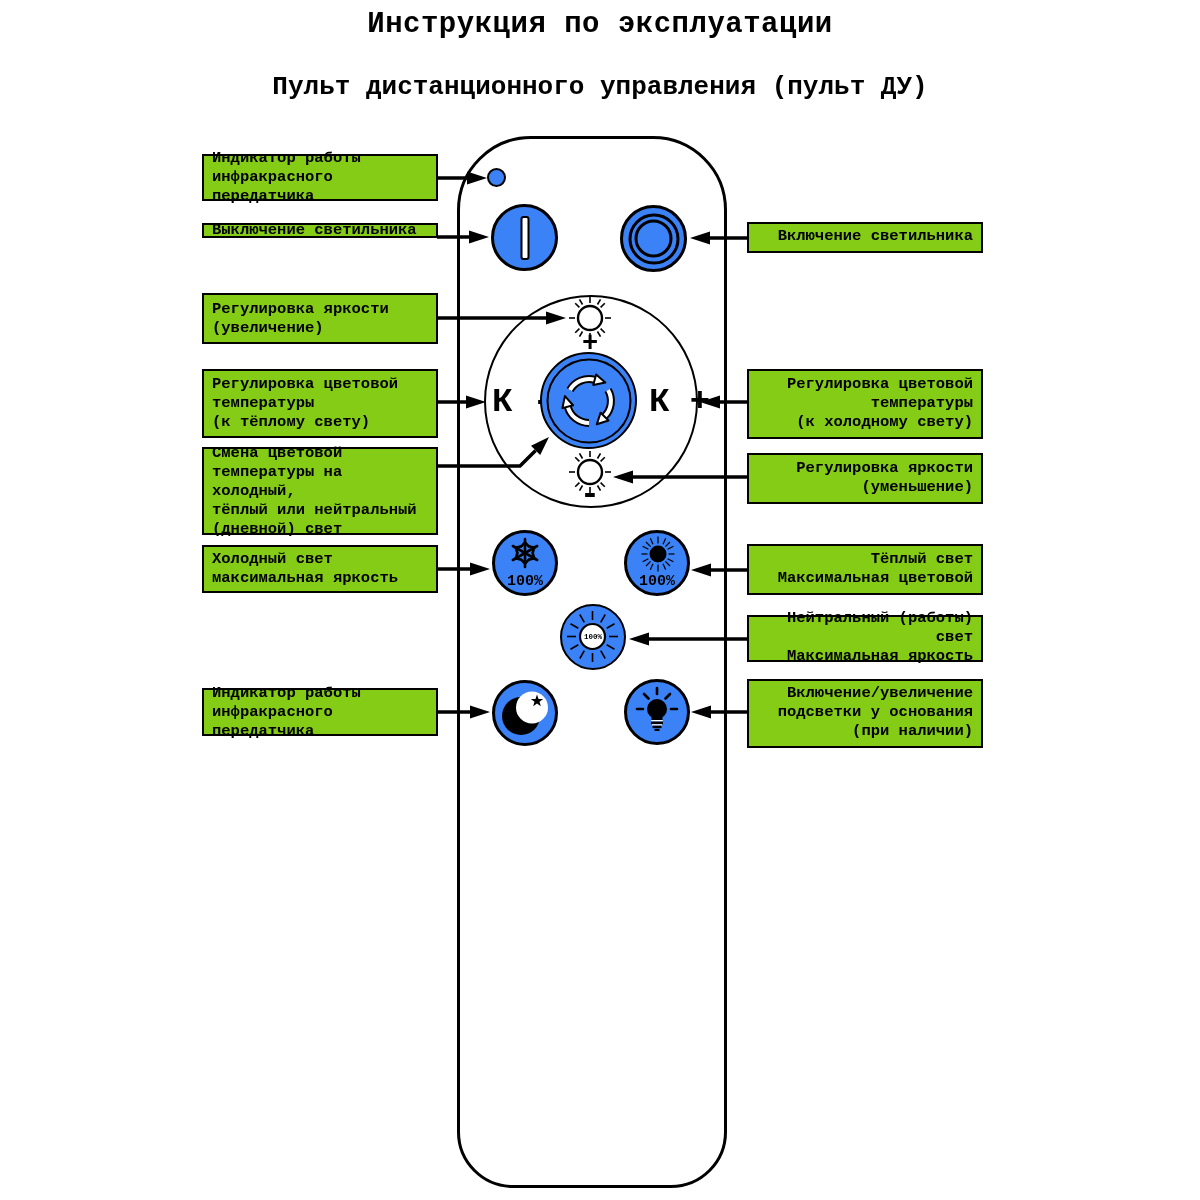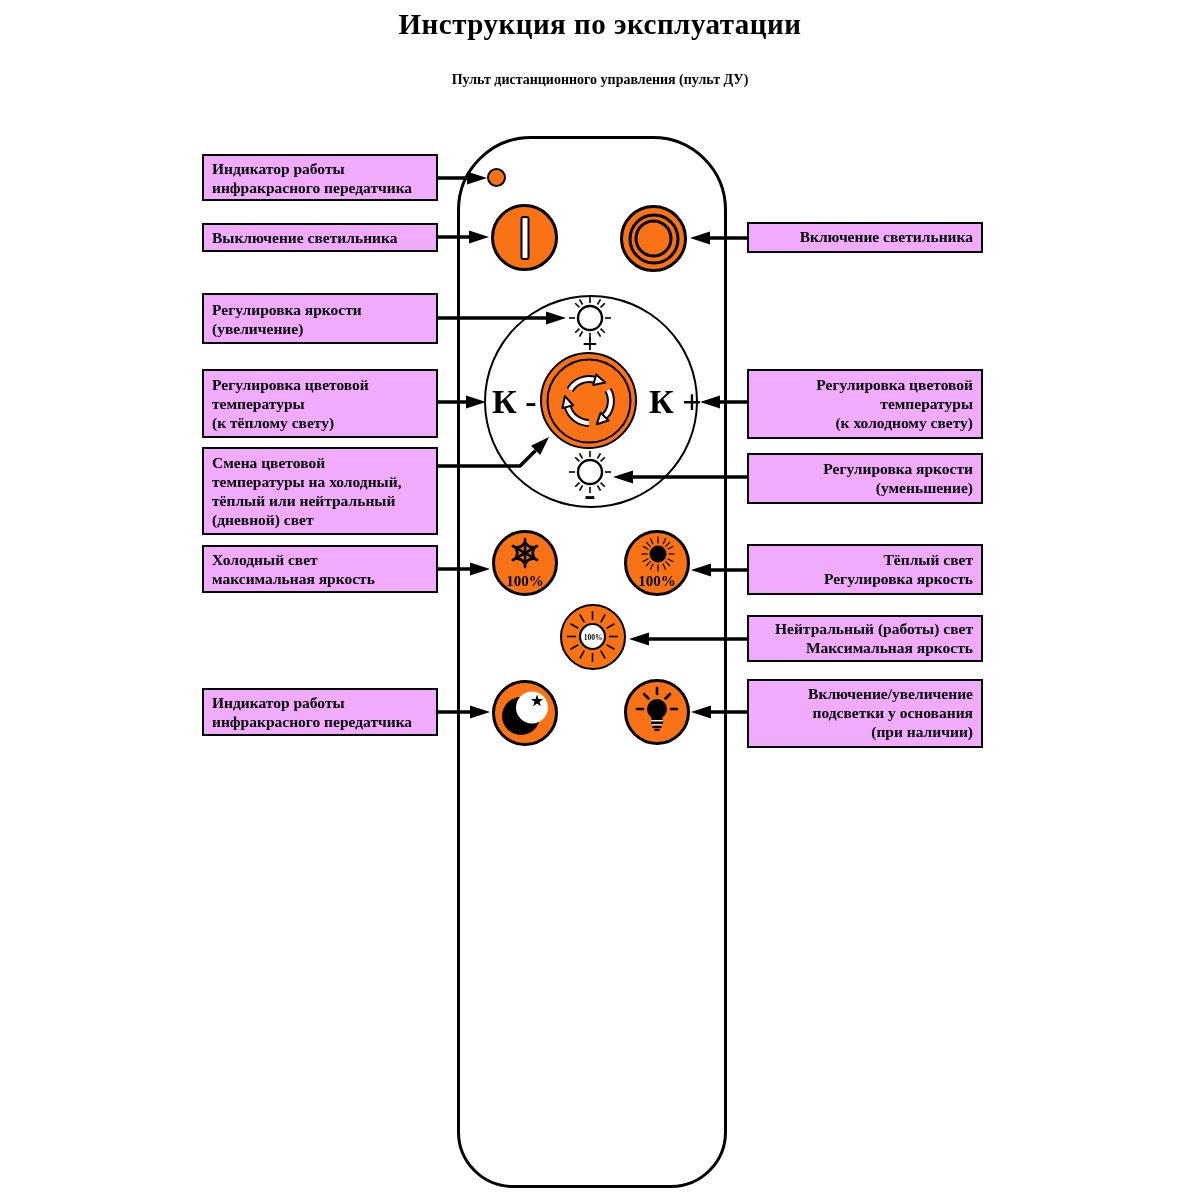--- a/index.html
+++ b/index.html
@@ -1,29 +1,29 @@
 <!DOCTYPE html>
 <html lang="ru"><head>
 <meta charset="utf-8">
 <style>
   html,body{margin:0;padding:0;background:#fff;}
   .canvas{position:relative;width:1200px;height:1200px;background:#fff;overflow:hidden;
-          font-family:Liberation Serif, serif;color:#000;}
+          font-family:Liberation Mono, monospace;color:#000;}
   .title{position:absolute;top:8px;left:0;width:1200px;margin:0;text-align:center;
          font-size:29px;font-weight:bold;letter-spacing:0.5px;}
   .subtitle{position:absolute;top:72px;left:0;width:1200px;margin:0;text-align:center;
-         font-size:14px;font-weight:bold;}
+         font-size:26px;font-weight:bold;}
   .remote-body{position:absolute;left:457px;top:136px;width:270px;height:1052px;
          border:3px solid #000;border-radius:74px 74px 56px 56px;background:#fff;box-sizing:border-box;}
-  .box{position:absolute;border:2.5px solid #000;background:#f0abfc;box-sizing:border-box;
+  .box{position:absolute;border:2.5px solid #000;background:#84cc16;box-sizing:border-box;
        display:flex;align-items:center;font-size:15.5px;font-weight:bold;line-height:19px;
        white-space:pre-line;}
   .box.left{left:202px;width:236px;padding:2px 6px 2px 8px;text-align:left;}
   .box.right{left:747px;width:236px;padding:0 8px 2px 6px;text-align:right;justify-content:flex-end;}
-  .circle{position:absolute;border:3px solid #000;border-radius:50%;background:#f97316;box-sizing:border-box;}
+  .circle{position:absolute;border:3px solid #000;border-radius:50%;background:#3b82f6;box-sizing:border-box;}
   .connectors{position:absolute;left:0;top:0;width:1200px;height:1200px;pointer-events:none;}
   .connectors line,.connectors polyline{stroke:#000;stroke-width:3.5;fill:none;}
   .connectors polygon{fill:#000;stroke:none;}
   .pad-label{position:absolute;font-weight:bold;font-size:34px;line-height:46px;}
   .sign-label{position:absolute;width:28px;text-align:center;font-weight:bold;}
   .pct{position:absolute;left:0;bottom:4px;width:100%;text-align:center;
        font-size:15px;font-weight:bold;line-height:15px;}
   .pct-tiny{position:absolute;left:0;top:0;width:100%;height:100%;display:flex;
        align-items:center;justify-content:center;font-size:7.5px;font-weight:bold;}
   svg{display:block;}
@@ -279,21 +279,21 @@
         <polygon points="629,639 649,632.5 649,645.5"></polygon>
     </g>
     <g>
       <line x1="748" y1="712" x2="711" y2="712"></line>
         <polygon points="691,712 711,705.5 711,718.5"></polygon>
     </g>
   </svg>
 
   <div class="box left" style="top:154px;height:47px">Индикатор работы
 инфракрасного передатчика</div>
-  <div class="box left" style="top:223px;height:29px">Выключение светильника</div>
+  <div class="box left" style="top:223px;height:15px">Выключение светильника</div>
   <div class="box left" style="top:293px;height:51px">Регулировка яркости
 (увеличение)</div>
   <div class="box left" style="top:369px;height:69px">Регулировка цветовой
 температуры
 (к тёплому свету)</div>
   <div class="box left" style="top:447px;height:88px">Смена цветовой
 температуры на холодный,
 тёплый или нейтральный
 (дневной) свет</div>
   <div class="box left" style="top:545px;height:48px">Холодный свет
@@ -301,20 +301,20 @@
   <div class="box left" style="top:688px;height:48px">Индикатор работы
 инфракрасного передатчика</div>
 
   <div class="box right" style="top:222px;height:31px">Включение светильника</div>
   <div class="box right" style="top:369px;height:70px">Регулировка цветовой
 температуры
 (к холодному свету)</div>
   <div class="box right" style="top:453px;height:51px">Регулировка яркости
 (уменьшение)</div>
   <div class="box right" style="top:544px;height:51px">Тёплый свет
-Регулировка яркость</div>
+Максимальная цветовой</div>
   <div class="box right" style="top:615px;height:47px">Нейтральный (работы) свет
 Максимальная яркость</div>
   <div class="box right" style="top:679px;height:69px">Включение/увеличение
 подсветки у основания
 (при наличии)</div>
 
 </div>
 
 </body></html>

